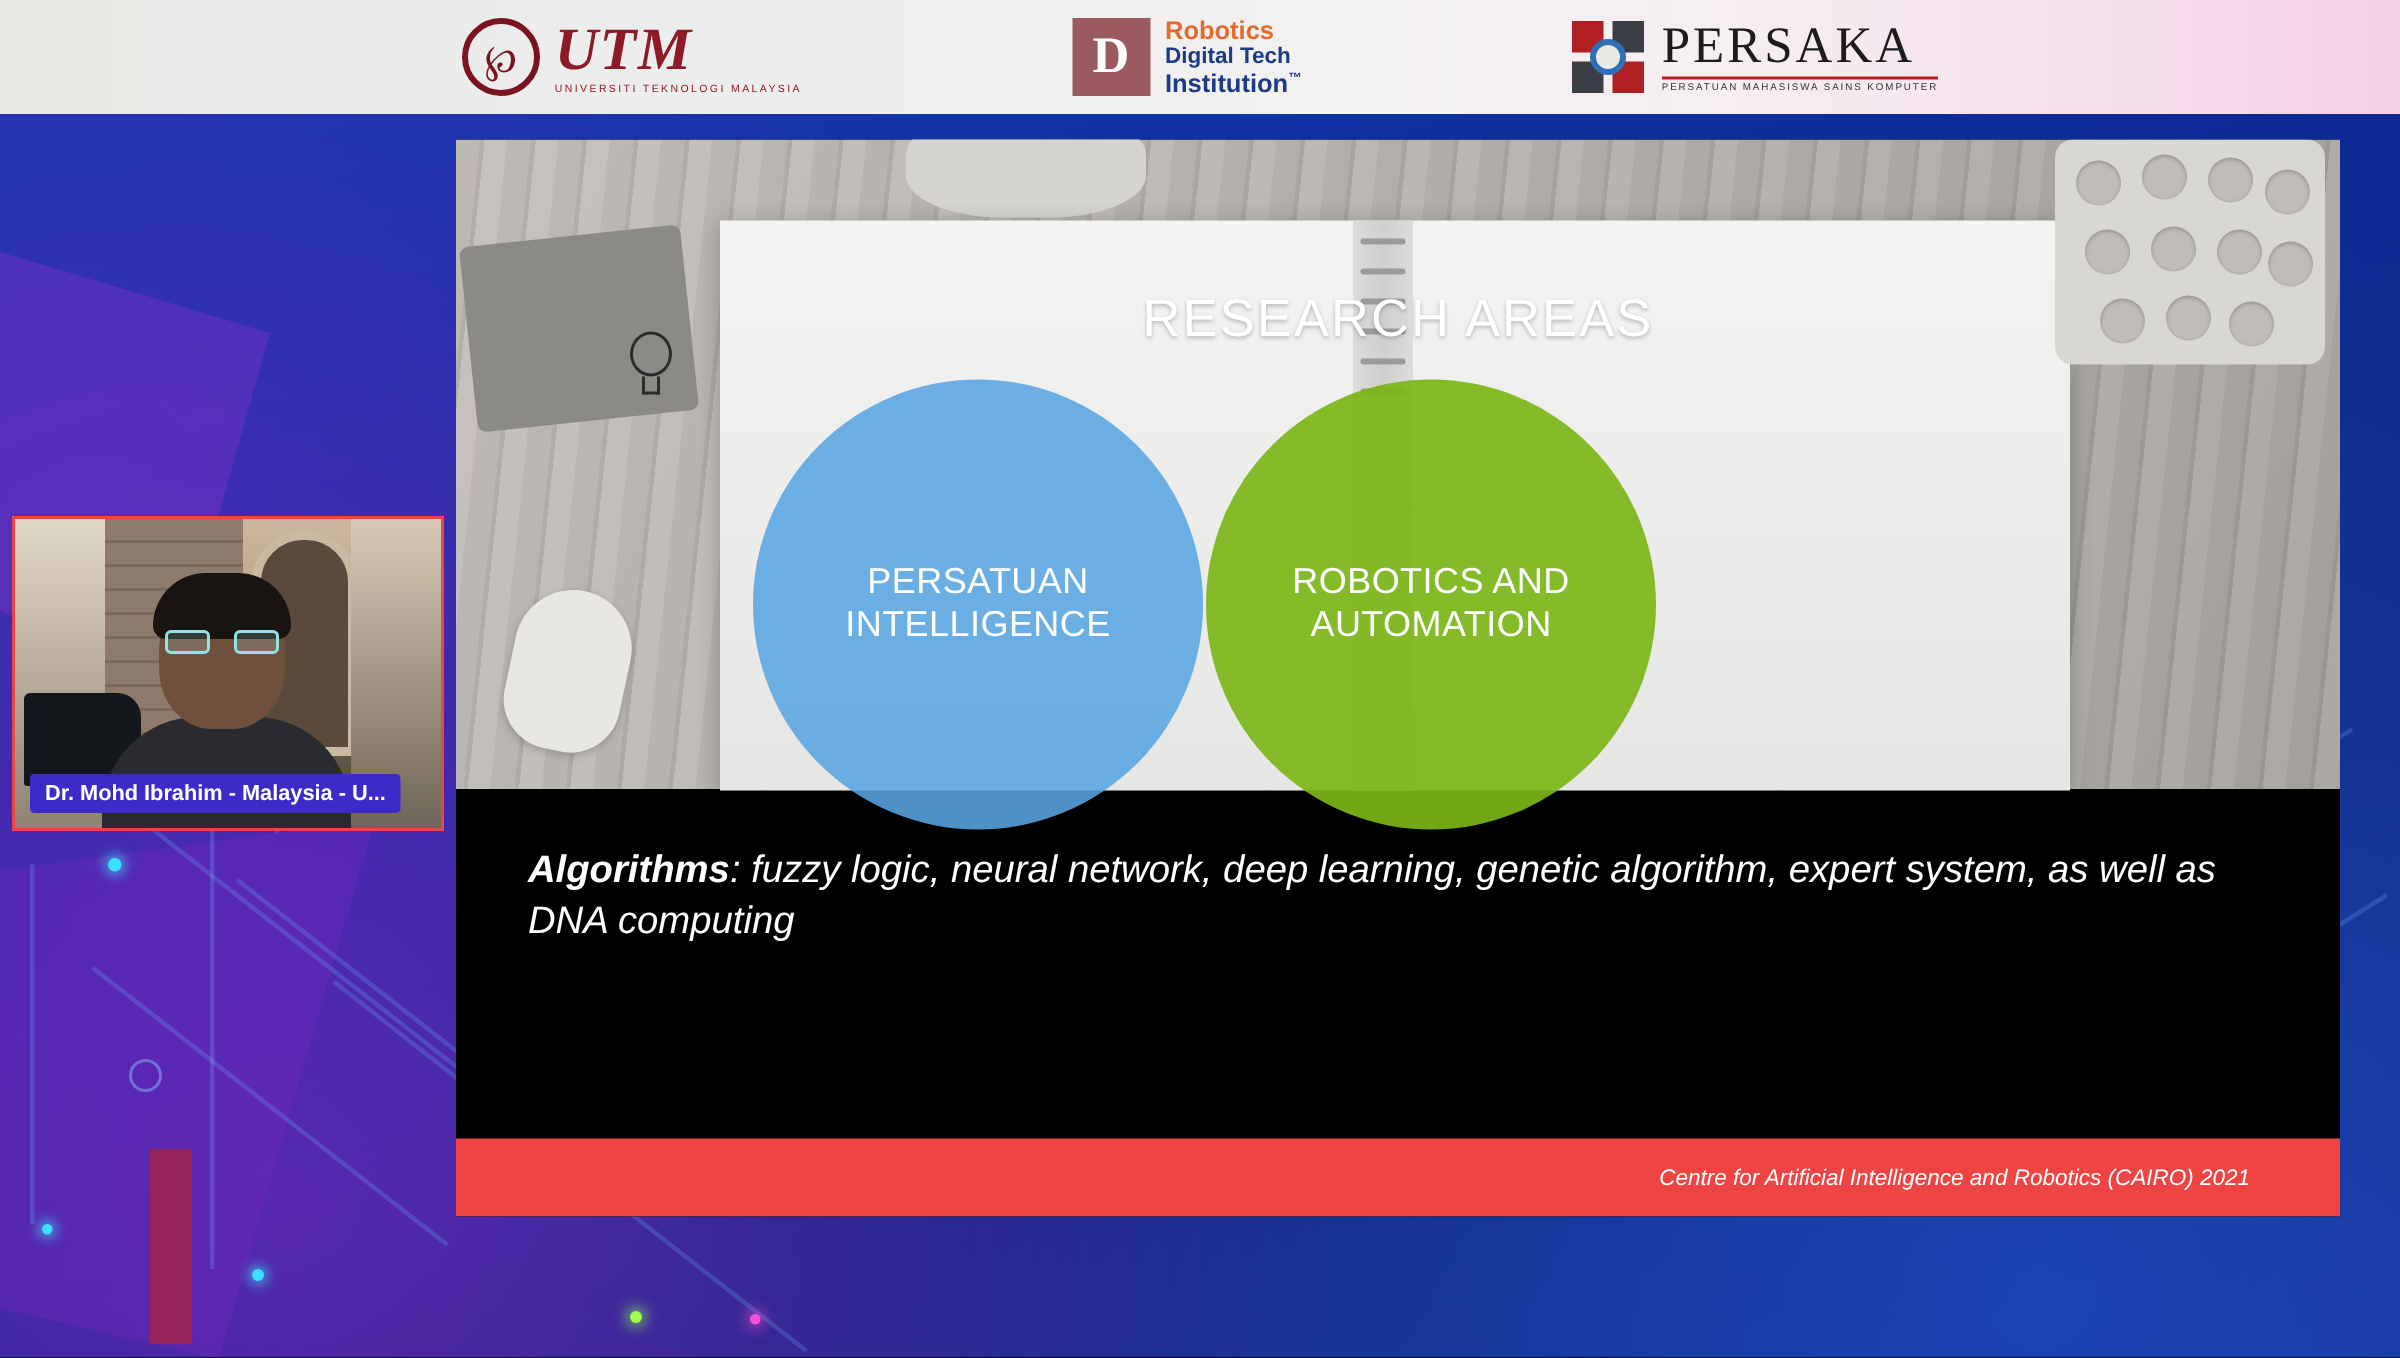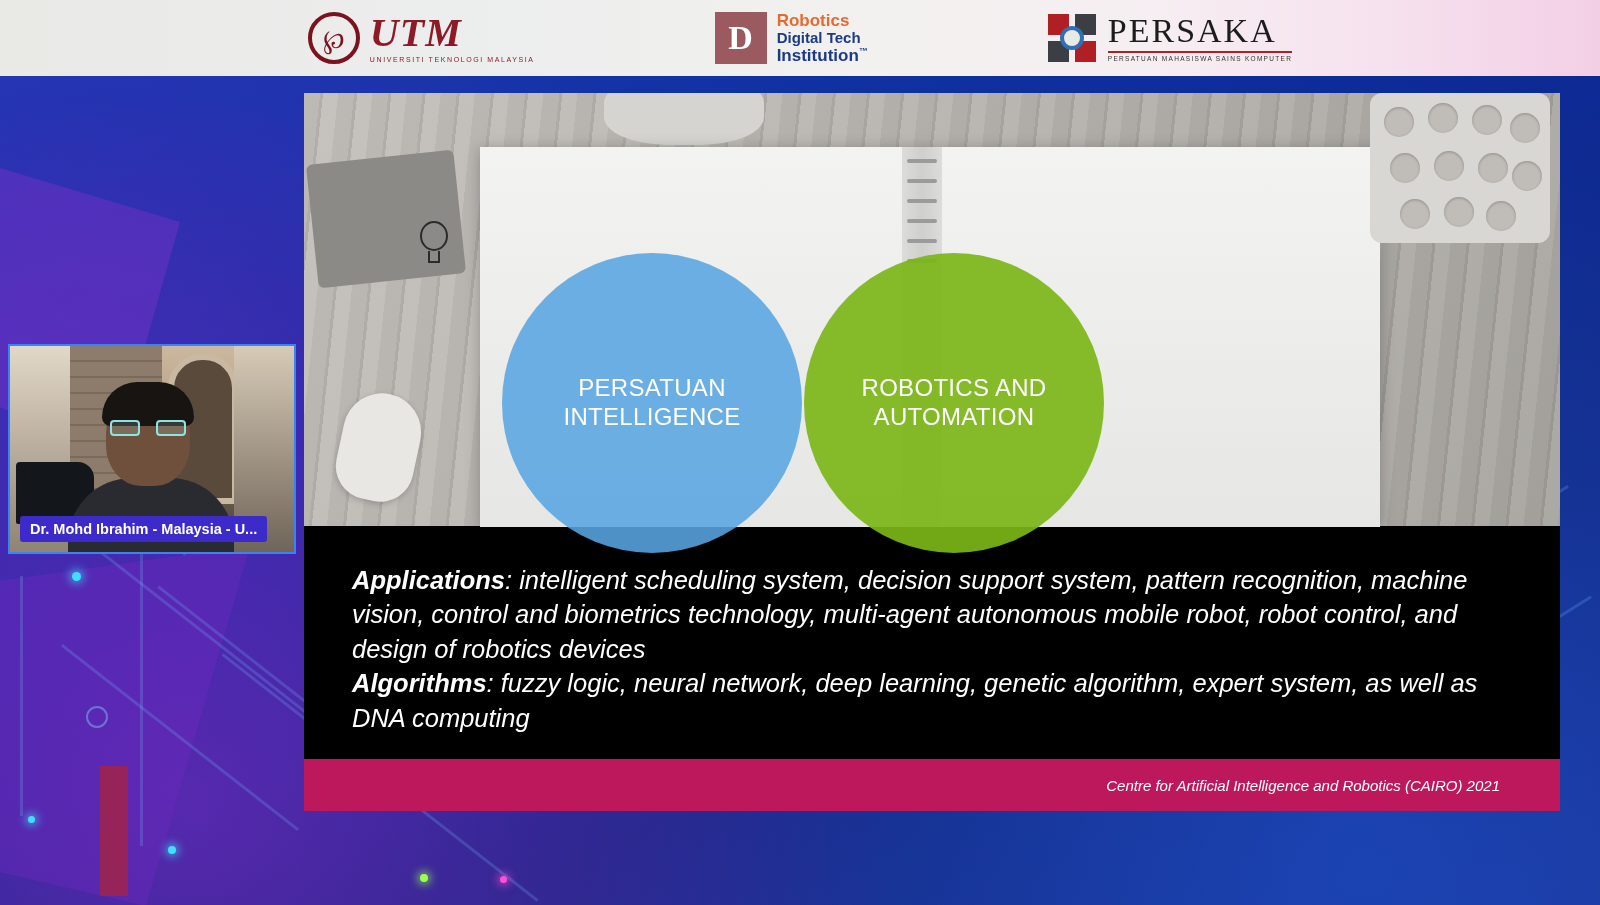--- a/index.html
+++ b/index.html
@@ -151,21 +151,21 @@
   .poly {
     position: absolute;
     background: rgba(120,50,200,0.45);
   }
 
   
   #participant-tile {
     position: absolute;
     left: 8px; top: 344px;
     width: 288px; height: 210px;
-    border: 2px solid #3b82f6;
+    border: 2px solid #ef4444;
     box-sizing: border-box;
     overflow: hidden;
     background: #2a2118;
   }
   .room {
     position: absolute; inset: 0;
     background:
       linear-gradient(to bottom, #cbb89f 0%, #b49f86 38%, #7b6b59 60%, #413b34 100%);
   }
   .room-wall-left {
@@ -374,21 +374,21 @@
     font-size: 25.5px;
     font-style: italic;
     line-height: 1.35;
   }
   #slide-body b { font-style: italic; font-weight: bold; }
 
   #slide-footer {
     position: absolute;
     left: 0; bottom: 0;
     width: 1256px; height: 52px;
-    background: #be185d;
+    background: #ef4444;
     display: flex;
     align-items: center;
     justify-content: flex-end;
     padding-right: 60px;
     box-sizing: border-box;
   }
   #slide-footer span {
     color: #ffffff;
     font-size: 15px;
     font-style: italic;
@@ -510,35 +510,33 @@
         <div class="well" style="left:30px; top:106px"></div>
         <div class="well" style="left:74px; top:104px"></div>
         <div class="well" style="left:116px; top:108px"></div>
       </div>
       <div class="bulb">
         <div class="glass"></div>
         <div class="base"></div>
       </div>
     </div>
 
+    <div id="slide-title">RESEARCH AREAS</div>
 
     <div class="venn" id="venn-left">
       <span style="white-space:pre-line">PERSATUAN
 INTELLIGENCE</span>
     </div>
     <div class="venn" id="venn-mid">
       <span style="white-space:pre-line">ROBOTICS AND
 AUTOMATION</span>
     </div>
 
     <div id="slide-body">
       <div>
-        <b>Applications</b><span>: intelligent scheduling system, decision support system, pattern recognition, machine vision, control and biometrics technology, multi-agent autonomous mobile robot, robot control, and design of robotics devices</span>
-      </div>
-      <div>
         <b>Algorithms</b><span>: fuzzy logic, neural network, deep learning, genetic algorithm, expert system, as well as DNA computing</span>
       </div>
     </div>
 
     <div id="slide-footer">
       <span>Centre for Artificial Intelligence and Robotics (CAIRO) 2021</span>
     </div>
 
   </div>
 

